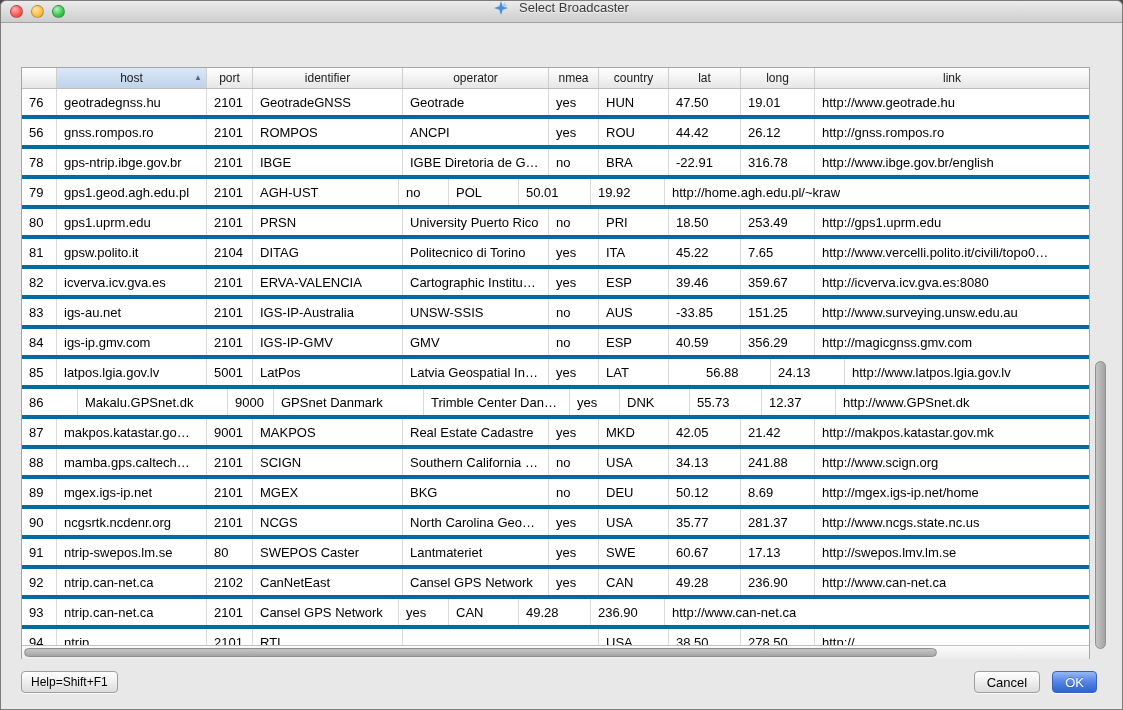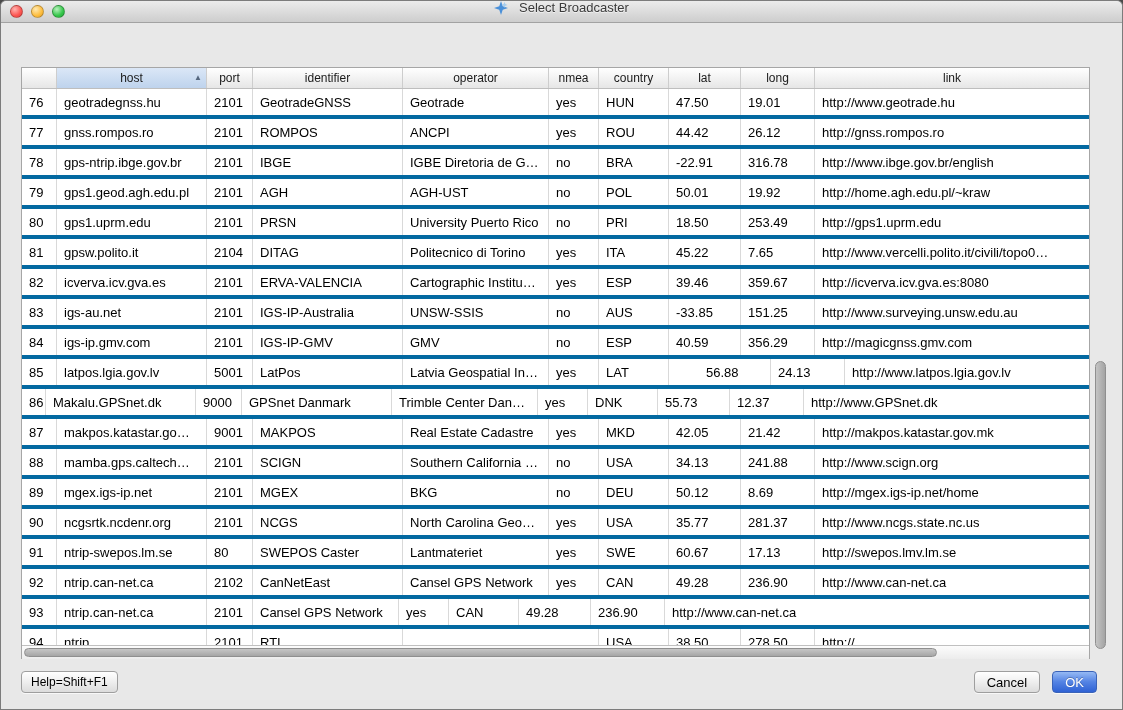--- a/index.html
+++ b/index.html
@@ -166,21 +166,21 @@
           <div class="td td-port" style="width: 46px;">2101</div>
           <div class="td td-identifier" style="width: 150px;">GeotradeGNSS</div>
           <div class="td td-operator" style="width: 146px;">Geotrade</div>
           <div class="td td-nmea" style="width: 50px;">yes</div>
           <div class="td td-country" style="width: 70px;">HUN</div>
           <div class="td td-lat" style="width: 72px;">47.50</div>
           <div class="td td-long" style="width: 74px;">19.01</div>
           <div class="td td-link" style="flex: 1 1 0%;">http://www.geotrade.hu</div>
         </div>
         <div class="tr">
-          <div class="td td-num" style="width: 35px;">77</div>
+          <div class="td td-num" style="width: 35px;">56</div>
           <div class="td td-host" style="width: 150px;">gnss.rompos.ro</div>
           <div class="td td-port" style="width: 46px;">2101</div>
           <div class="td td-identifier" style="width: 150px;">ROMPOS</div>
           <div class="td td-operator" style="width: 146px;">ANCPI</div>
           <div class="td td-nmea" style="width: 50px;">yes</div>
           <div class="td td-country" style="width: 70px;">ROU</div>
           <div class="td td-lat" style="width: 72px;">44.42</div>
           <div class="td td-long" style="width: 74px;">26.12</div>
           <div class="td td-link" style="flex: 1 1 0%;">http://gnss.rompos.ro</div>
         </div>
@@ -193,21 +193,20 @@
           <div class="td td-nmea" style="width: 50px;">no</div>
           <div class="td td-country" style="width: 70px;">BRA</div>
           <div class="td td-lat" style="width: 72px;">-22.91</div>
           <div class="td td-long" style="width: 74px;">316.78</div>
           <div class="td td-link" style="flex: 1 1 0%;">http://www.ibge.gov.br/english</div>
         </div>
         <div class="tr">
           <div class="td td-num" style="width: 35px;">79</div>
           <div class="td td-host" style="width: 150px;">gps1.geod.agh.edu.pl</div>
           <div class="td td-port" style="width: 46px;">2101</div>
-          <div class="td td-identifier" style="width: 150px;">AGH</div>
           <div class="td td-operator" style="width: 146px;">AGH-UST</div>
           <div class="td td-nmea" style="width: 50px;">no</div>
           <div class="td td-country" style="width: 70px;">POL</div>
           <div class="td td-lat" style="width: 72px;">50.01</div>
           <div class="td td-long" style="width: 74px;">19.92</div>
           <div class="td td-link" style="flex: 1 1 0%;">http://home.agh.edu.pl/~kraw</div>
         </div>
         <div class="tr">
           <div class="td td-num" style="width: 35px;">80</div>
           <div class="td td-host" style="width: 150px;">gps1.uprm.edu</div>
@@ -274,21 +273,21 @@
           <div class="td td-port" style="width: 46px;">5001</div>
           <div class="td td-identifier" style="width: 150px;">LatPos</div>
           <div class="td td-operator" style="width: 146px;">Latvia Geospatial In…</div>
           <div class="td td-nmea" style="width: 50px;">yes</div>
           <div class="td td-country" style="width: 70px;">LAT</div>
           <div class="td td-lat" style="width: 72px; margin-left: 30px;">56.88</div>
           <div class="td td-long" style="width: 74px;">24.13</div>
           <div class="td td-link" style="flex: 1 1 0%;">http://www.latpos.lgia.gov.lv</div>
         </div>
         <div class="tr">
-          <div class="td td-num" style="width: 24px;">86</div>
+          <div class="td td-num" style="width: 56px;">86</div>
           <div class="td td-host" style="width: 150px;">Makalu.GPSnet.dk</div>
           <div class="td td-port" style="width: 46px;">9000</div>
           <div class="td td-identifier" style="width: 150px;">GPSnet Danmark</div>
           <div class="td td-operator" style="width: 146px;">Trimble Center Dan…</div>
           <div class="td td-nmea" style="width: 50px;">yes</div>
           <div class="td td-country" style="width: 70px;">DNK</div>
           <div class="td td-lat" style="width: 72px;">55.73</div>
           <div class="td td-long" style="width: 74px;">12.37</div>
           <div class="td td-link" style="flex: 1 1 0%;">http://www.GPSnet.dk</div>
         </div>

